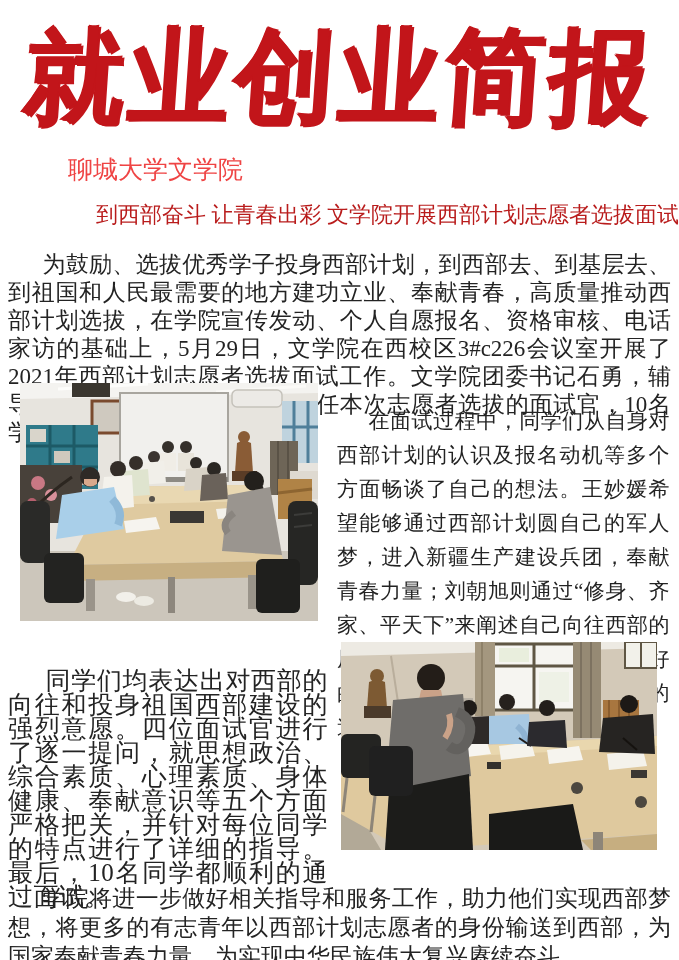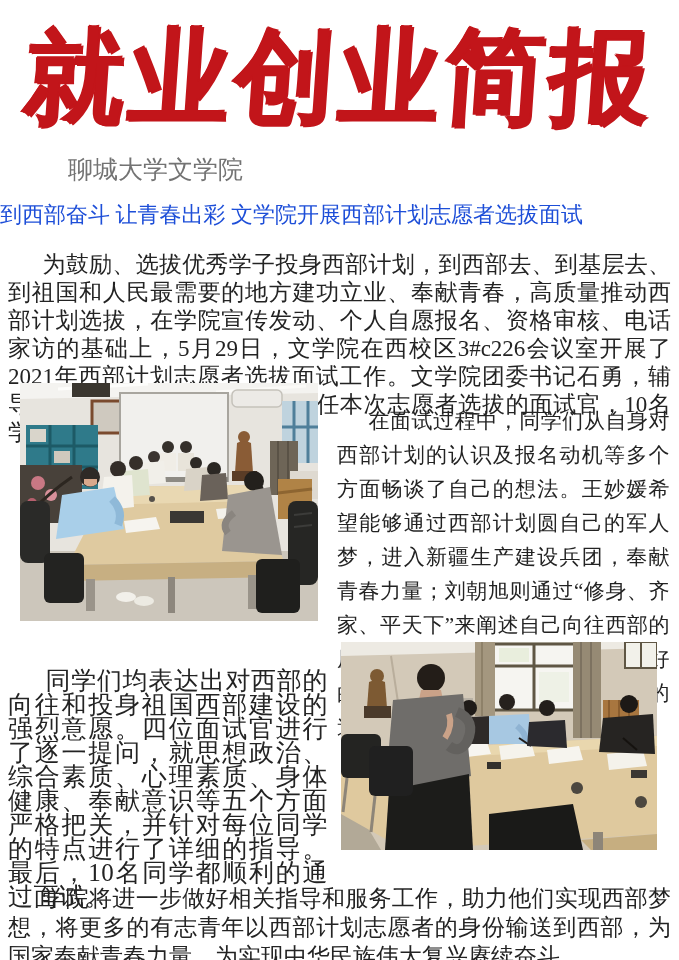--- a/index.html
+++ b/index.html
@@ -20,27 +20,27 @@
     font-weight:900;
     letter-spacing:5px;
     color:#c2151a;
     transform:skewX(-4deg) scaleY(1.04);
     text-shadow:2px 2px 0 #c2151a, -1px 1px 0 #c2151a;
     white-space:nowrap;
   }
   .info-row{
     position:absolute;top:153px;left:68px;right:70px;
     display:flex;justify-content:space-between;align-items:baseline;
-    font-size:25px;color:#737373;
+    font-size:25px;color:#ef4444;
   }
   .headline{
     position:absolute;top:200px;left:0;right:0;
-    text-align:left;
+    text-align:right;
     font-size:22px;
-    color:#1d4ed8;
+    color:#b91c1c;
     white-space:nowrap;
   }
   
   .para{
     text-align:justify;
     text-indent:1.5em;
   }
   .para1{
     position:absolute;top:228px;left:8px;width:663px;
     font-size:23px;line-height:28px;

